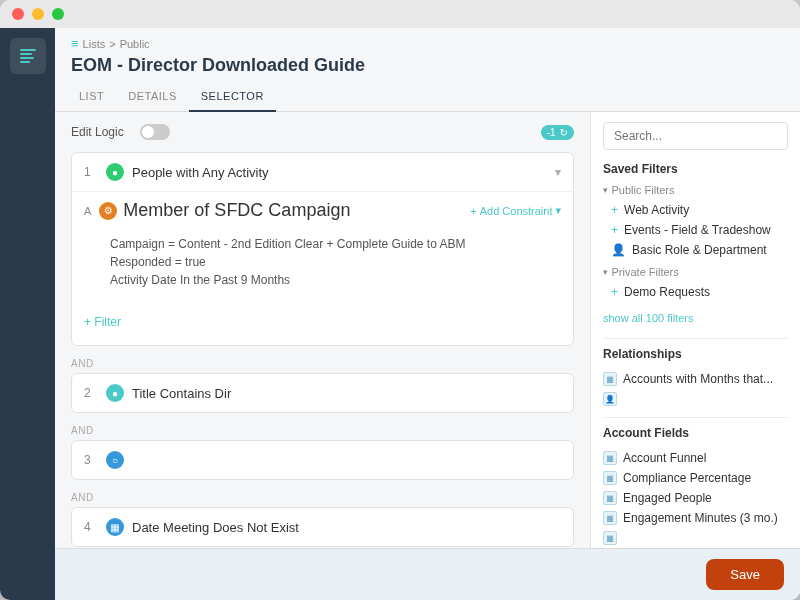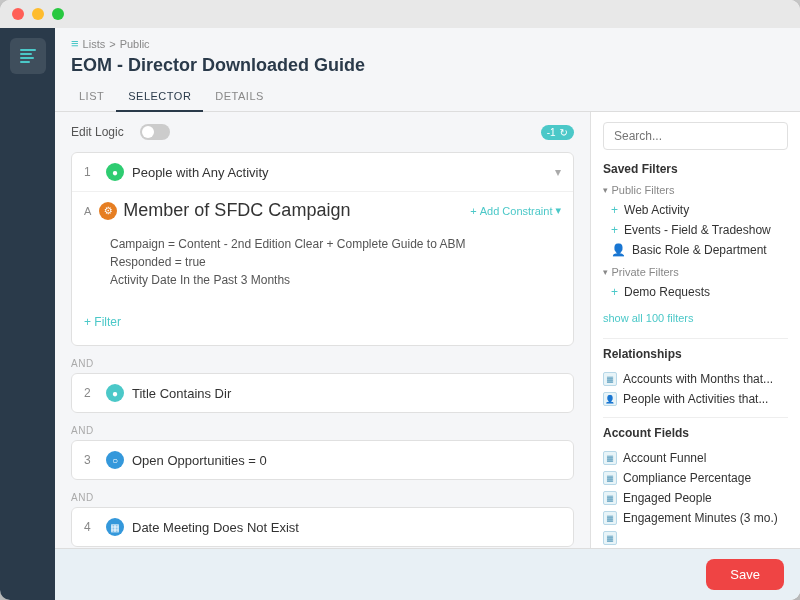--- a/index.html
+++ b/index.html
@@ -356,21 +356,21 @@
     }
     .bottom-bar {
       background: #e8f0f5;
       padding: 10px 16px;
       display: flex;
       justify-content: flex-end;
       border-top: 1px solid #ddd;
       flex-shrink: 0;
     }
     .save-btn {
-      background: #ef4444;
+      background: #c2410c;
       color: white;
       border: none;
       border-radius: 8px;
       padding: 8px 24px;
       font-size: 13px;
       font-weight: 500;
       cursor: pointer;
     }
   </style>
 </head>
@@ -405,22 +405,22 @@
         <span>&gt;</span>
         <span>Public</span>
       </div>
 
       <div class="page-header">
         <div class="page-title">EOM - Director Downloaded Guide</div>
       </div>
 
       <div class="tabs">
         <div class="tab">LIST</div>
+        <div class="tab">DETAILS</div>
         <div class="tab active">SELECTOR</div>
-        <div class="tab">DETAILS</div>
       </div>
 
       <div class="content-area">
 
         <div class="left-panel">
 
           <div class="edit-logic-bar">
             <div style="display:flex;align-items:center;gap:8px;">
               <span class="edit-logic-label">Edit Logic</span>
               <div class="toggle"></div>
@@ -450,21 +450,21 @@
                 </div>
                 <div class="add-constraint-btn">
                   <span>+</span>
                   <span>Add Constraint</span>
                   <span>▾</span>
                 </div>
               </div>
               <div class="constraint-details">
                 <div class="constraint-detail-row">Campaign = Content - 2nd Edition Clear + Complete Guide to ABM</div>
                 <div class="constraint-detail-row">Responded = true</div>
-                <div class="constraint-detail-row">Activity Date In the Past 3 Months</div>
+                <div class="constraint-detail-row">Activity Date In the Past 9 Months</div>
               </div>
             </div>
             <div style="padding: 8px 12px;">
               <div class="add-filter-btn">+ Filter</div>
             </div>
           </div>
 
           <div class="and-label">AND</div>
 
           <div class="filter-group">
@@ -477,21 +477,20 @@
             </div>
           </div>
 
           <div class="and-label">AND</div>
 
           <div class="filter-group">
             <div class="filter-row">
               <div style="display:flex;align-items:center;">
                 <span class="filter-number">3</span>
                 <div class="filter-icon icon-blue">○</div>
-                <span class="filter-label">Open Opportunities = 0</span>
               </div>
             </div>
           </div>
 
           <div class="and-label">AND</div>
 
           <div class="filter-group">
             <div class="filter-row">
               <div style="display:flex;align-items:center;">
                 <span class="filter-number">4</span>
@@ -546,21 +545,20 @@
 
           
           <div class="relationships-section">
             <div class="section-title">Relationships</div>
             <div class="rel-item">
               <div class="field-icon">▦</div>
               <span>Accounts with Months that...</span>
             </div>
             <div class="rel-item">
               <div class="field-icon" style="color:#3498db;">👤</div>
-              <span>People with Activities that...</span>
             </div>
           </div>
 
           <div class="divider"></div>
 
           
           <div class="account-fields-section">
             <div class="section-title">Account Fields</div>
             <div class="account-field-item">
               <div class="field-icon">▦</div>

